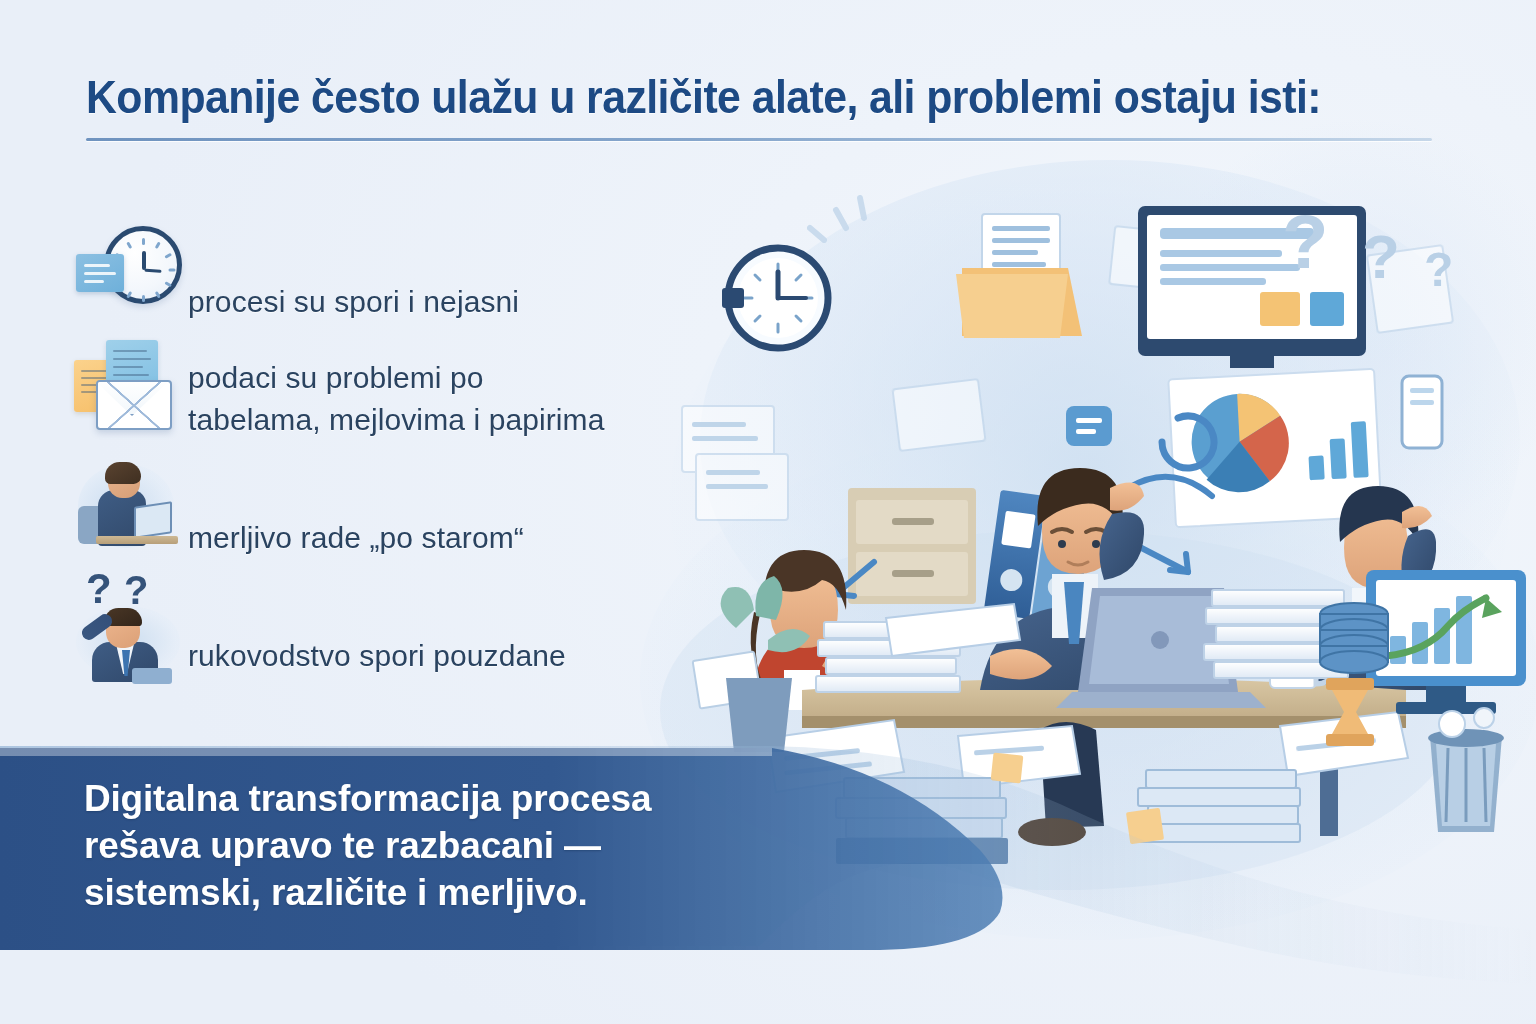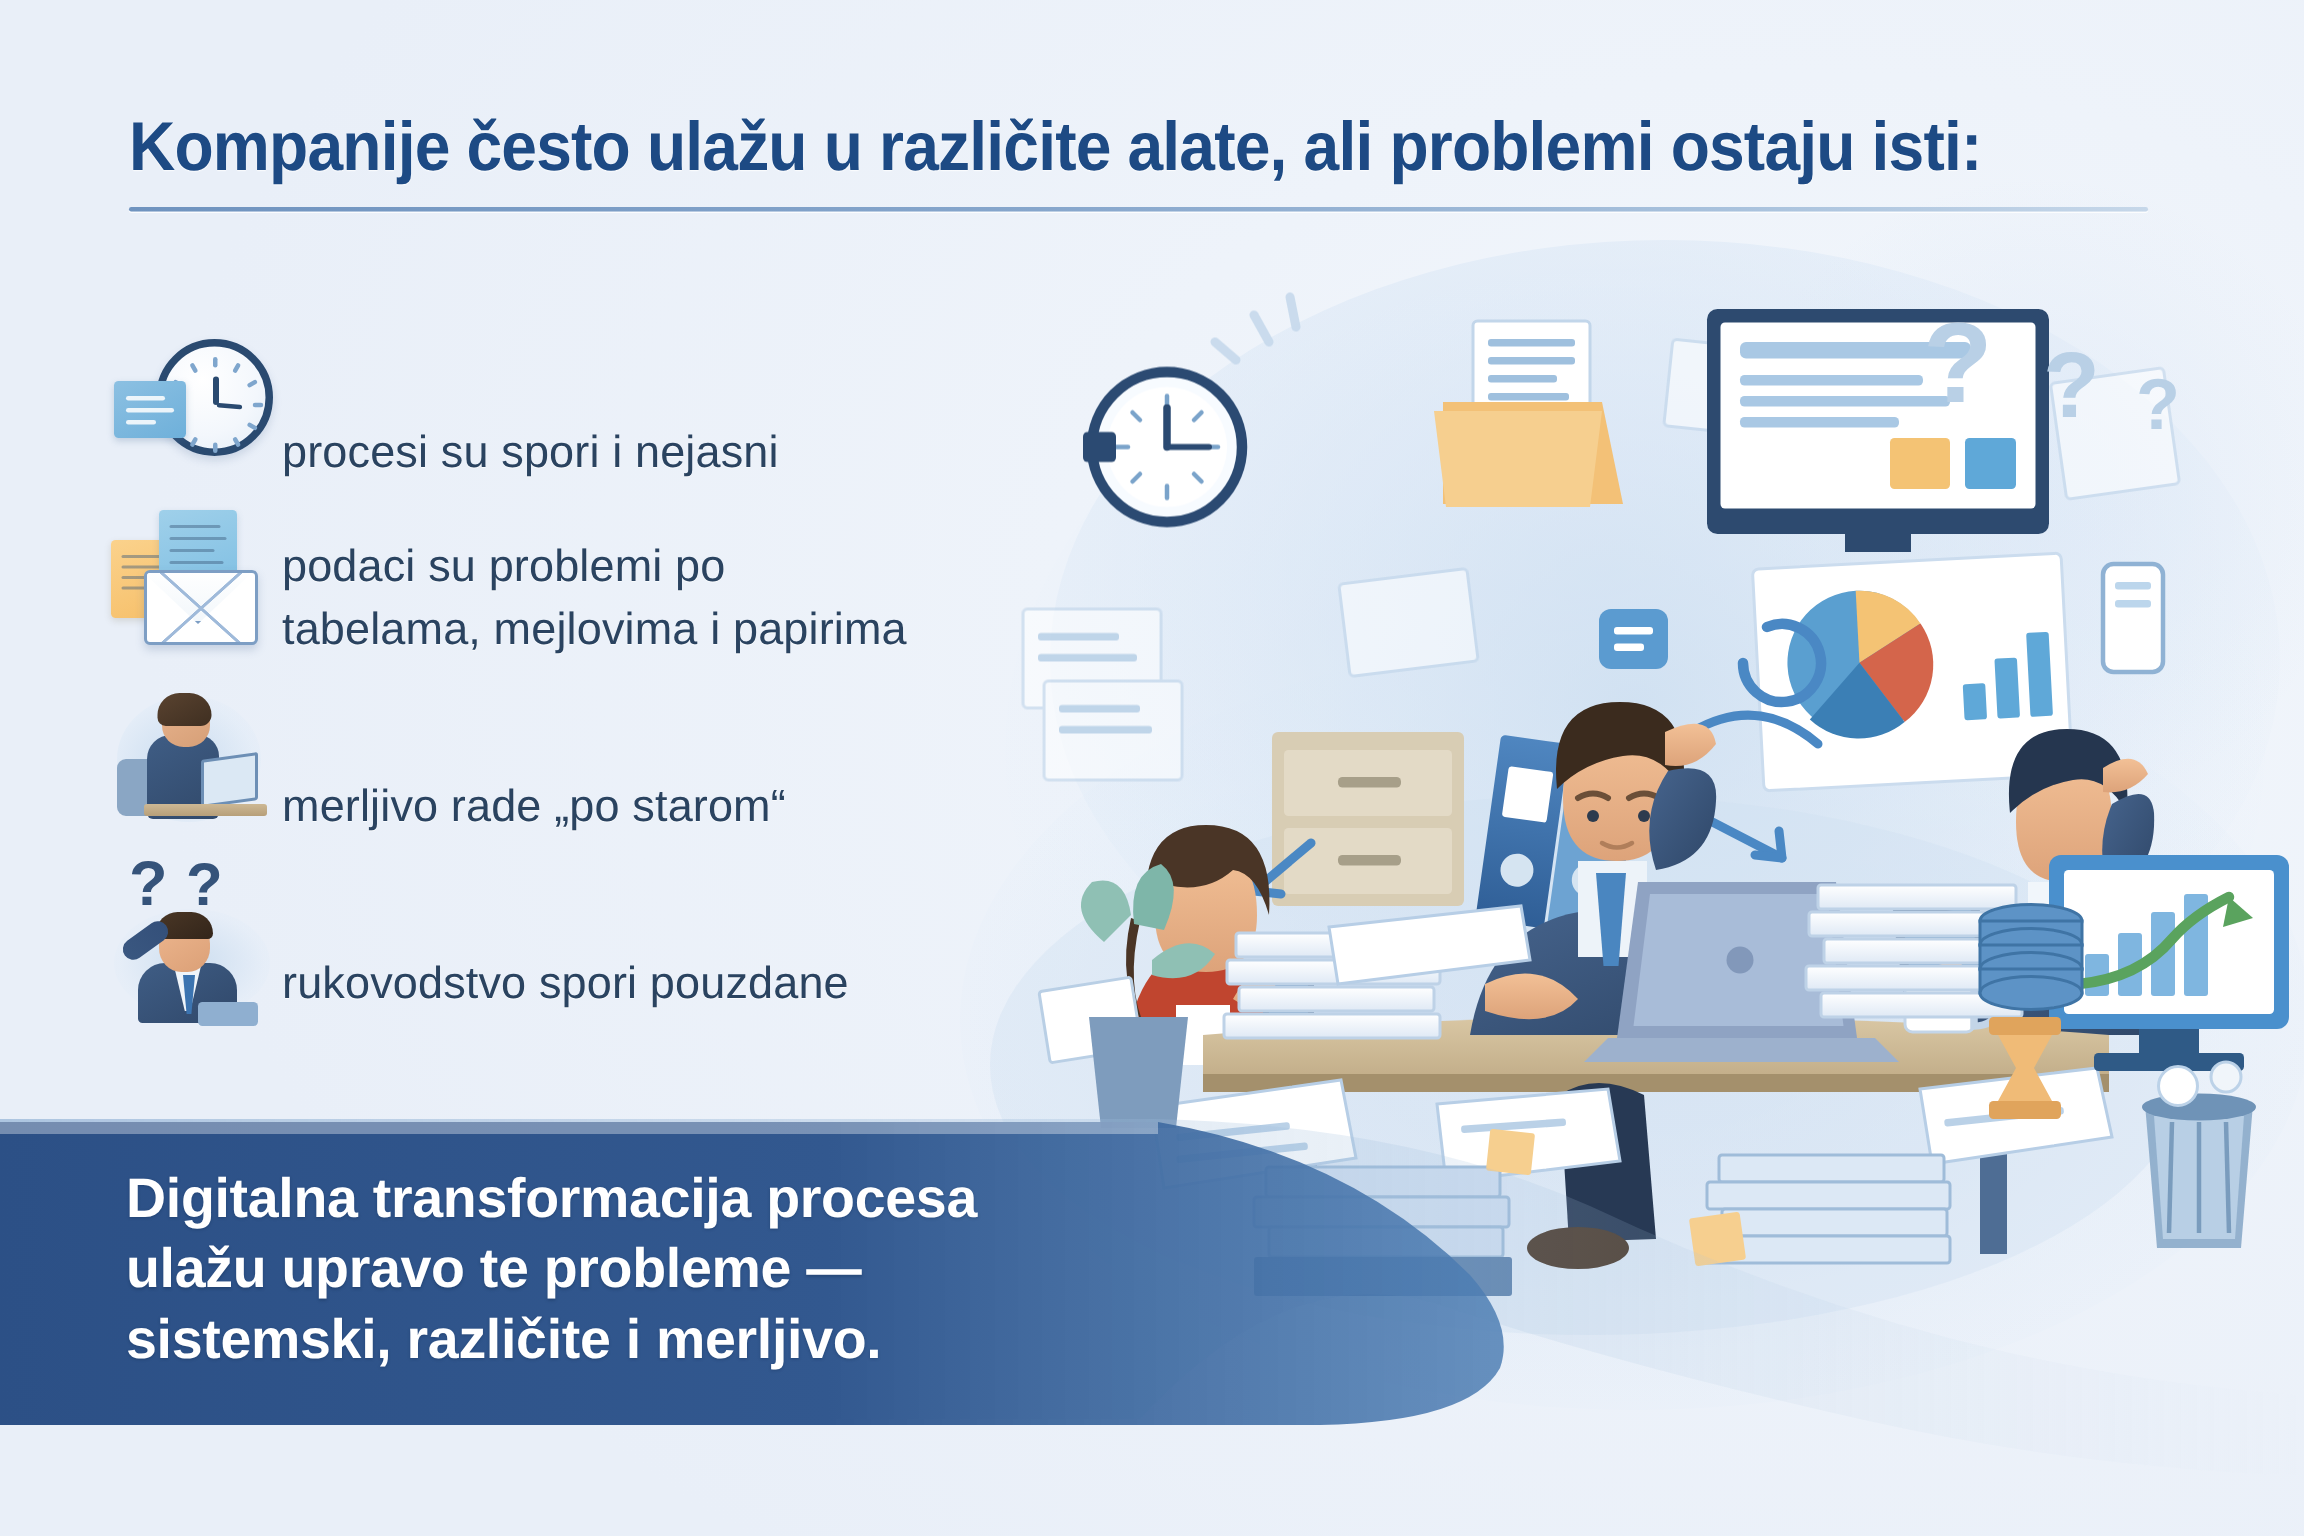--- a/index.html
+++ b/index.html
@@ -659,18 +659,18 @@
           <stop offset="0" stop-color="#7ba2cc" stop-opacity=".55"></stop>
           <stop offset="100%" stop-color="#bcd3e8" stop-opacity="0"></stop>
         </linearGradient>
       </defs>
       <path d="M0 12 L770 12 Q940 16 1060 70 Q1200 136 1340 168 Q1440 190 1536 196 L1536 250 Q1380 244 1240 212 Q1080 176 960 136 Q860 104 760 212 L0 212 Z" fill="url(#gWave)"></path>
       <path d="M0 14 L772 14 Q900 36 980 116 Q1010 150 1000 178 Q980 214 880 216 L0 216 Z" fill="url(#gBanner)"></path>
       <path d="M0 14 L772 14 L772 22 L0 22 Z" fill="#ffffff" opacity=".35"></path>
     </svg>
     <div class="banner-text">
       <span class="ln">Digitalna transformacija procesa</span>
-      <span class="ln">ulažu upravo te probleme —</span>
+      <span class="ln">rešava upravo te razbacani —</span>
       <span class="ln">sistemski, različite i merljivo.</span>
     </div>
   </div>
 
 </div>
 
 </body></html>

